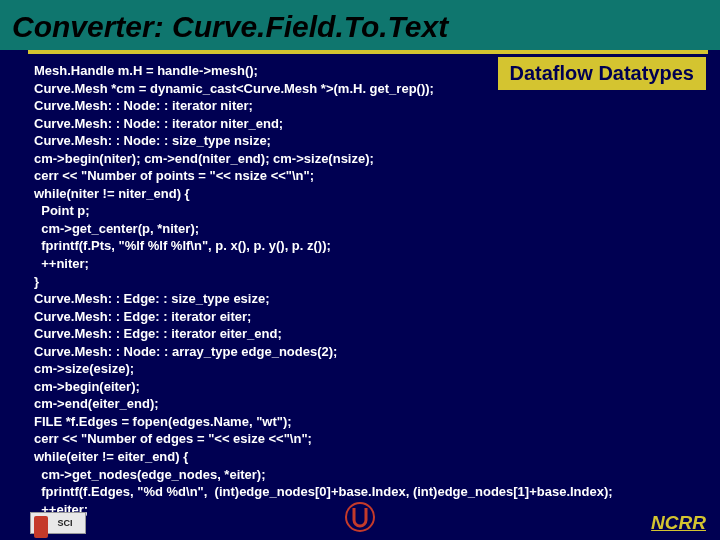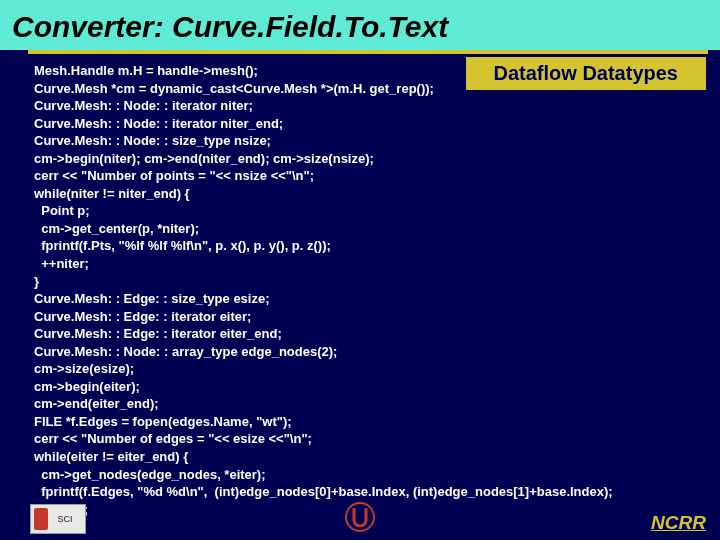--- a/index.html
+++ b/index.html
@@ -9,21 +9,21 @@
     background: #000052;
     font-family: Arial, Helvetica, sans-serif;
     position: relative;
     overflow: hidden;
   }
   .title {
     font-size: 30px;
     font-weight: bold;
     font-style: italic;
     color: #000;
-    background: #5eead4;
+    background: #0f766e;
     padding: 10px 12px 6px 12px;
     width: 100%;
   }
   .title-underline {
     height: 4px;
     background: #d4c430;
     margin: 0 12px 0 28px;
   }
   .content {
     position: relative;
@@ -38,42 +38,42 @@
     white-space: pre;
   }
   .badge {
     position: absolute;
     top: 3px;
     right: 14px;
     background: #d4c430;
     color: #000052;
     font-size: 20px;
     font-weight: bold;
-    padding: 5px 28px;
+    padding: 5px 12px;
   }
   .footer {
     position: absolute;
     bottom: 6px;
     left: 0;
     width: 100%;
     display: flex;
     align-items: flex-end;
     justify-content: space-between;
     padding: 0 14px 0 30px;
   }
   .logo-sci {
     width: 56px;
-    height: 30px;
+    height: 22px;
     background: #e8e8e8;
     border: 1px solid #999;
     display: flex;
     align-items: center;
     justify-content: center;
     font-size: 9px;
-    font-weight: normal;
+    font-weight: bold;
     color: #222;
     position: relative;
   }
   .logo-sci::before {
     content: "";
     position: absolute;
     left: 3px; top: 3px;
     width: 14px; height: 22px;
     background: #c53a2a;
     border-radius: 2px;

